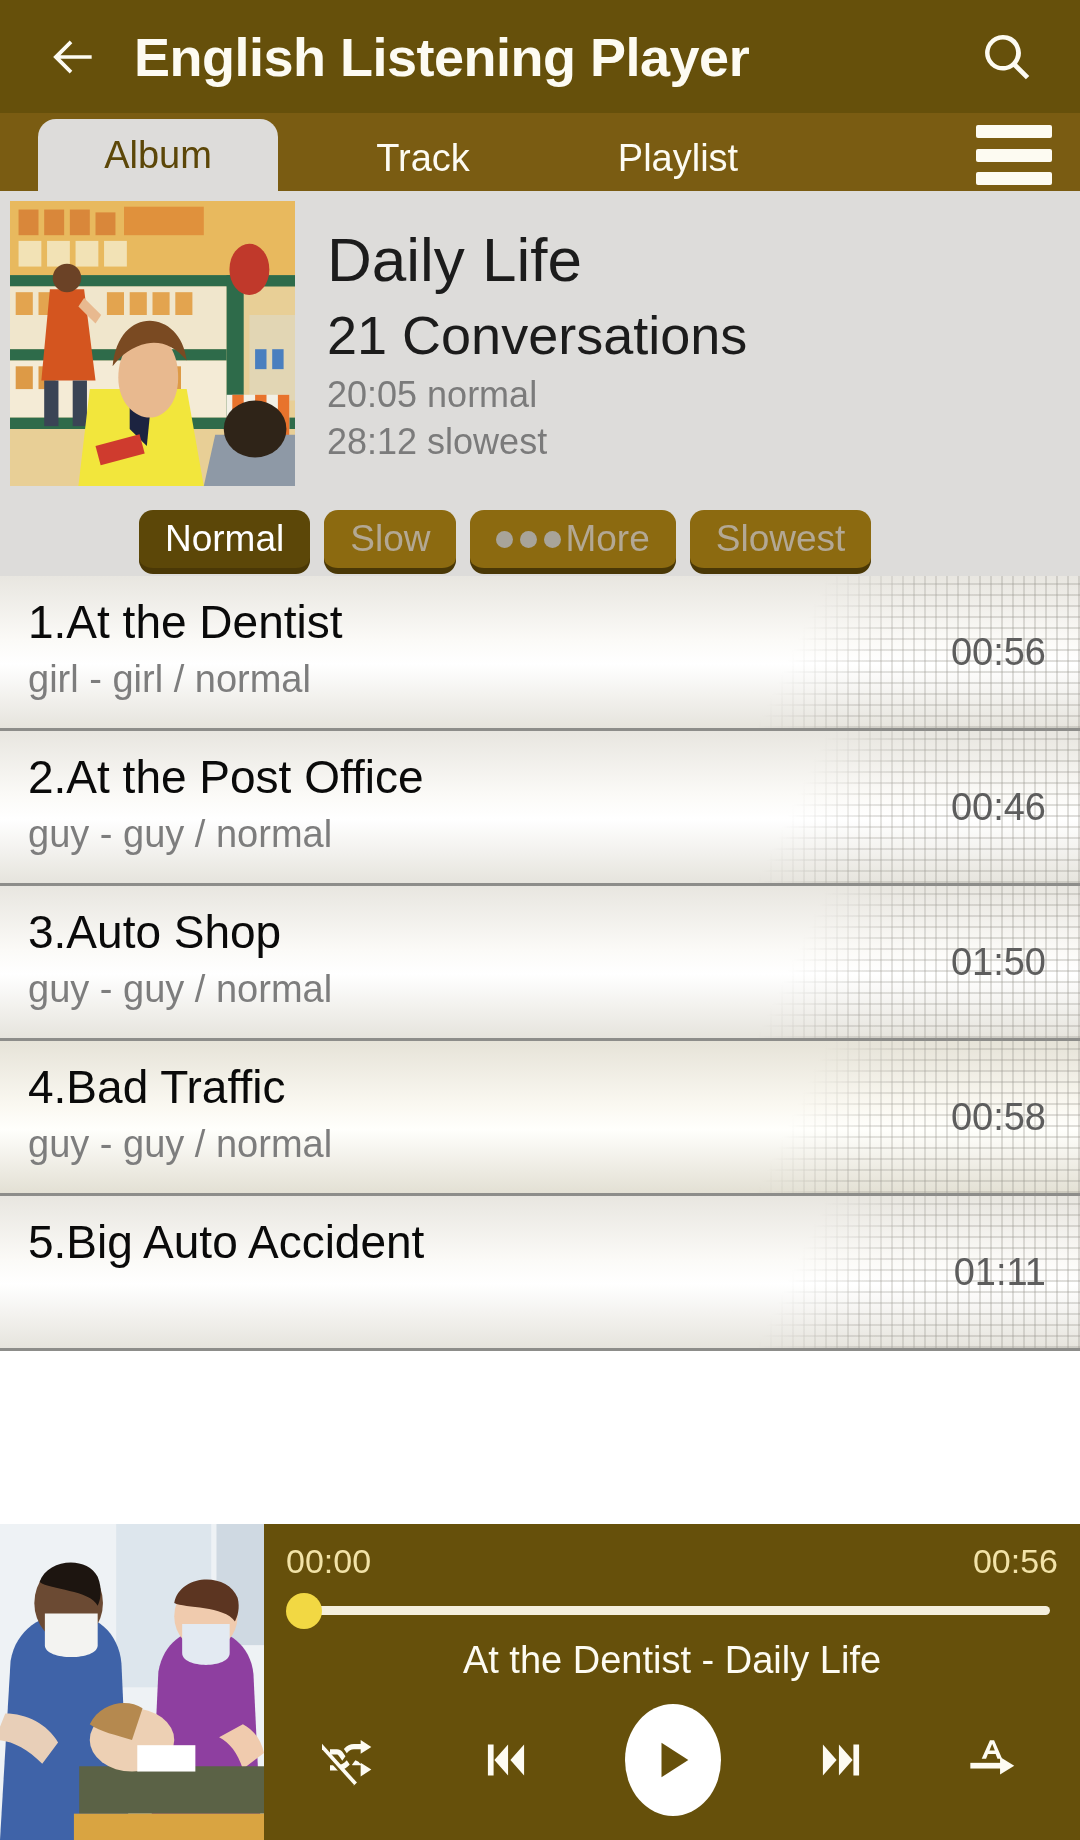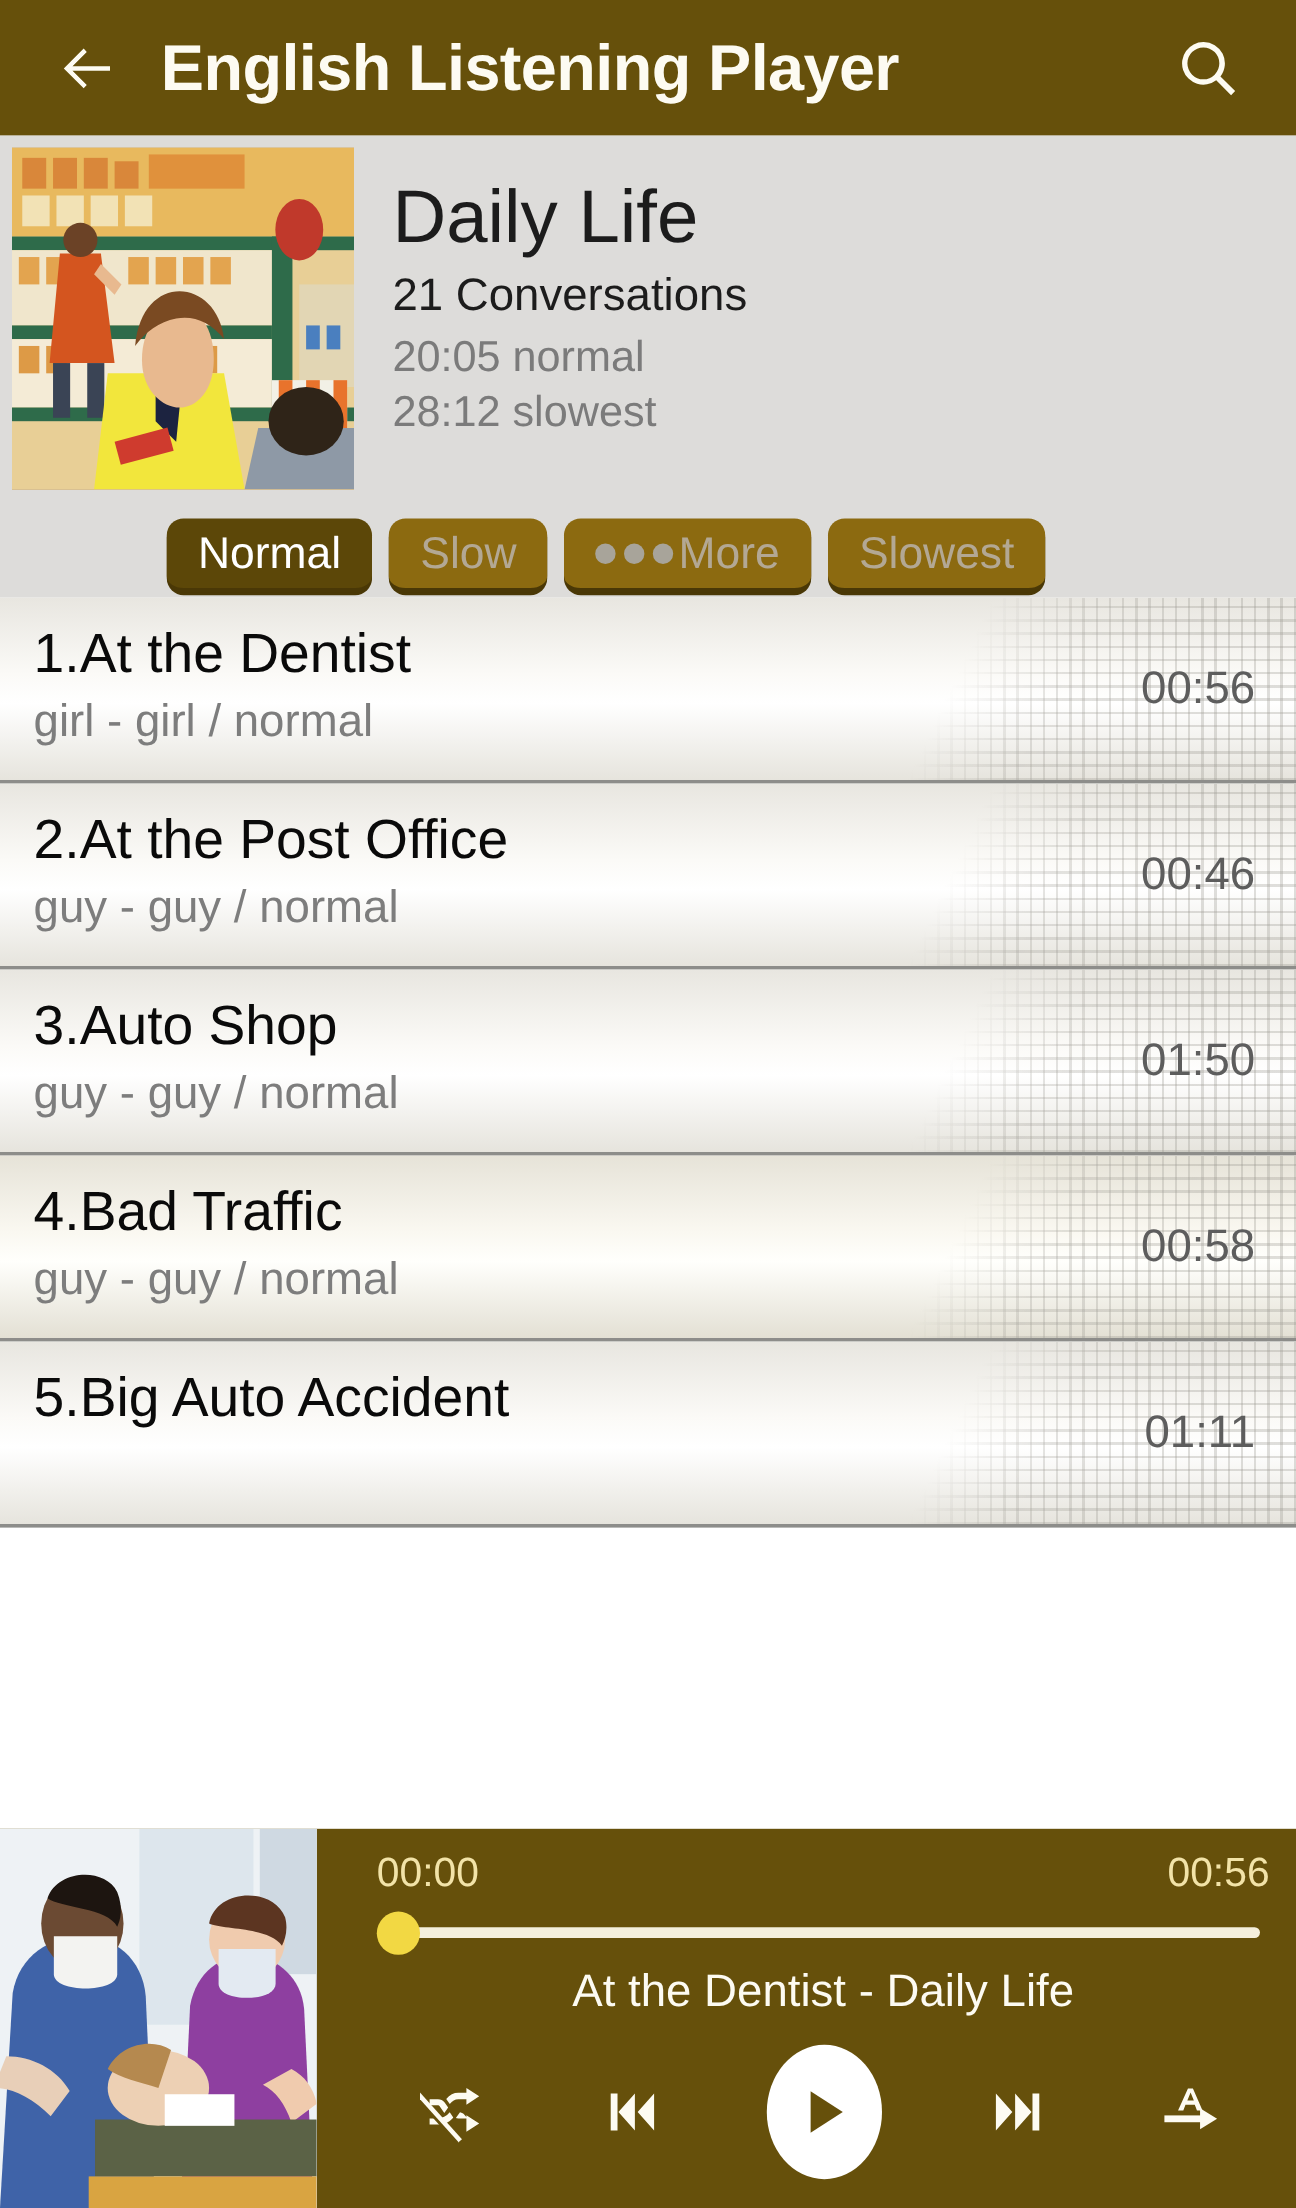--- a/index.html
+++ b/index.html
@@ -59,21 +59,21 @@
   
   .album-panel { background: #dddcda; padding: 10px 0 0 0; height: 385px; position: relative; }
   .album-row { display: flex; }
   .album-art {
     width: 285px; height: 285px; flex: 0 0 285px;
     margin-left: 10px; position: relative; overflow: hidden;
     background: #cfa964;
   }
   .album-meta { padding-left: 32px; padding-top: 22px; }
   .album-title { font-size: 62px; color: #1c1c1c; line-height: 1.18; }
-  .album-sub { font-size: 38px; color: #1c1c1c; line-height: 1.3; margin-top: 4px; }
+  .album-sub { font-size: 54px; color: #1c1c1c; line-height: 1.3; margin-top: 4px; }
   .album-dur { font-size: 36px; color: #7b7b7b; line-height: 1.18; margin-top: 4px; }
 
   .speed-row {
     display: flex; gap: 14px; padding-left: 139px; margin-top: 24px; text-align: center;
   }
   .speed-btn {
     height: 62px; padding: 0 26px; border-radius: 14px;
     display: flex; align-items: center; justify-content: center;
     font-size: 37px; background: #8c6a10; color: #b3a894;
     border-bottom: 4px solid #4a3806; box-shadow: 0 2px 0 #4a3806;
@@ -108,21 +108,21 @@
     position: absolute; right: 34px; top: 50%; transform: translateY(-50%);
     font-size: 38px; color: #5d5d5d;
   }
 
   
   .player {
     position: absolute; left: 0; bottom: 0; width: 1080px; height: 316px;
     display: flex; background: #66500b;
   }
   .player-thumb { width: 264px; flex: 0 0 264px; position: relative; overflow: hidden; background:#dfe4e8; }
-  .player-body { flex: 1 1 auto; position: relative; padding: 18px 22px 0 22px; margin-left: 28px; }
+  .player-body { flex: 1 1 auto; position: relative; padding: 18px 22px 0 22px; }
   .time-row { display: flex; justify-content: space-between; font-size: 34px; color: #f2e3a8; }
   .seek { position: relative; height: 46px; margin-top: 6px; }
   .seek-track {
     position: absolute; left: 12px; right: 8px; top: 19px; height: 9px;
     background: #f5efdc; border-radius: 5px;
   }
   .seek-thumb {
     position: absolute; left: 0px; top: 6px; width: 36px; height: 36px;
     border-radius: 50%; background: #f2d843;
   }
@@ -151,20 +151,36 @@
       </svg>
     </div>
     <div class="app-title">English Listening Player</div>
     <div class="search-btn">
       <svg viewBox="0 0 24 24">
         <path d="M10.2 2.6a7.6 7.6 0 1 0 4.6 13.65l5.3 5.3 1.45-1.45-5.25-5.25A7.6 7.6 0 0 0 10.2 2.6zm0 1.9a5.7 5.7 0 1 1 0 11.4 5.7 5.7 0 0 1 0-11.4z" fill="#fdfbf2"></path>
       </svg>
     </div>
   </div>
 
+  <div class="tabbar">
+    <div class="tab tab-album active">
+      <span>Album</span>
+    </div>
+    <div class="tab tab-track">
+      <span>Track</span>
+    </div>
+    <div class="tab tab-playlist">
+      <span>Playlist</span>
+    </div>
+    <div class="menu-btn">
+      <span></span>
+      <span></span>
+      <span></span>
+    </div>
+  </div>
 
   <div class="album-panel">
     <div class="album-row">
       <div class="album-art">
         <svg viewBox="0 0 100 100" preserveAspectRatio="none" style="width:100%;height:100%;display:block">
           <rect width="100" height="100" fill="#e8cf96"></rect>
           <rect x="0" y="0" width="100" height="26" fill="#e8b95e"></rect>
           <g fill="#d9873a">
             <rect x="3" y="3" width="7" height="9"></rect>
               <rect x="12" y="3" width="7" height="9"></rect>

